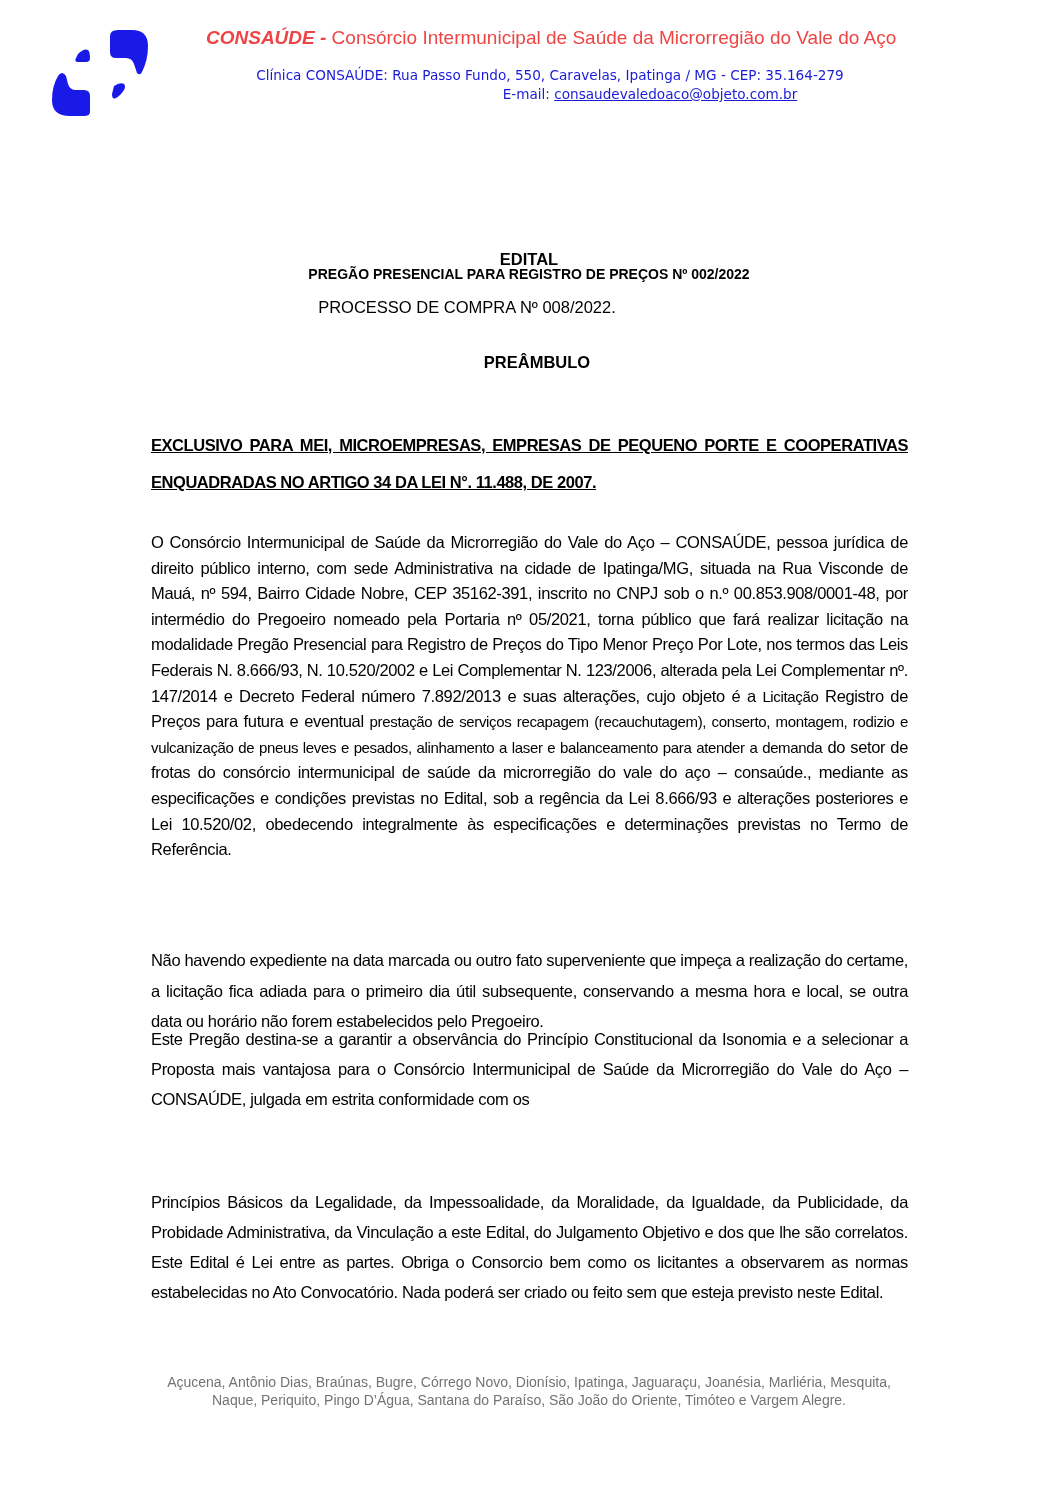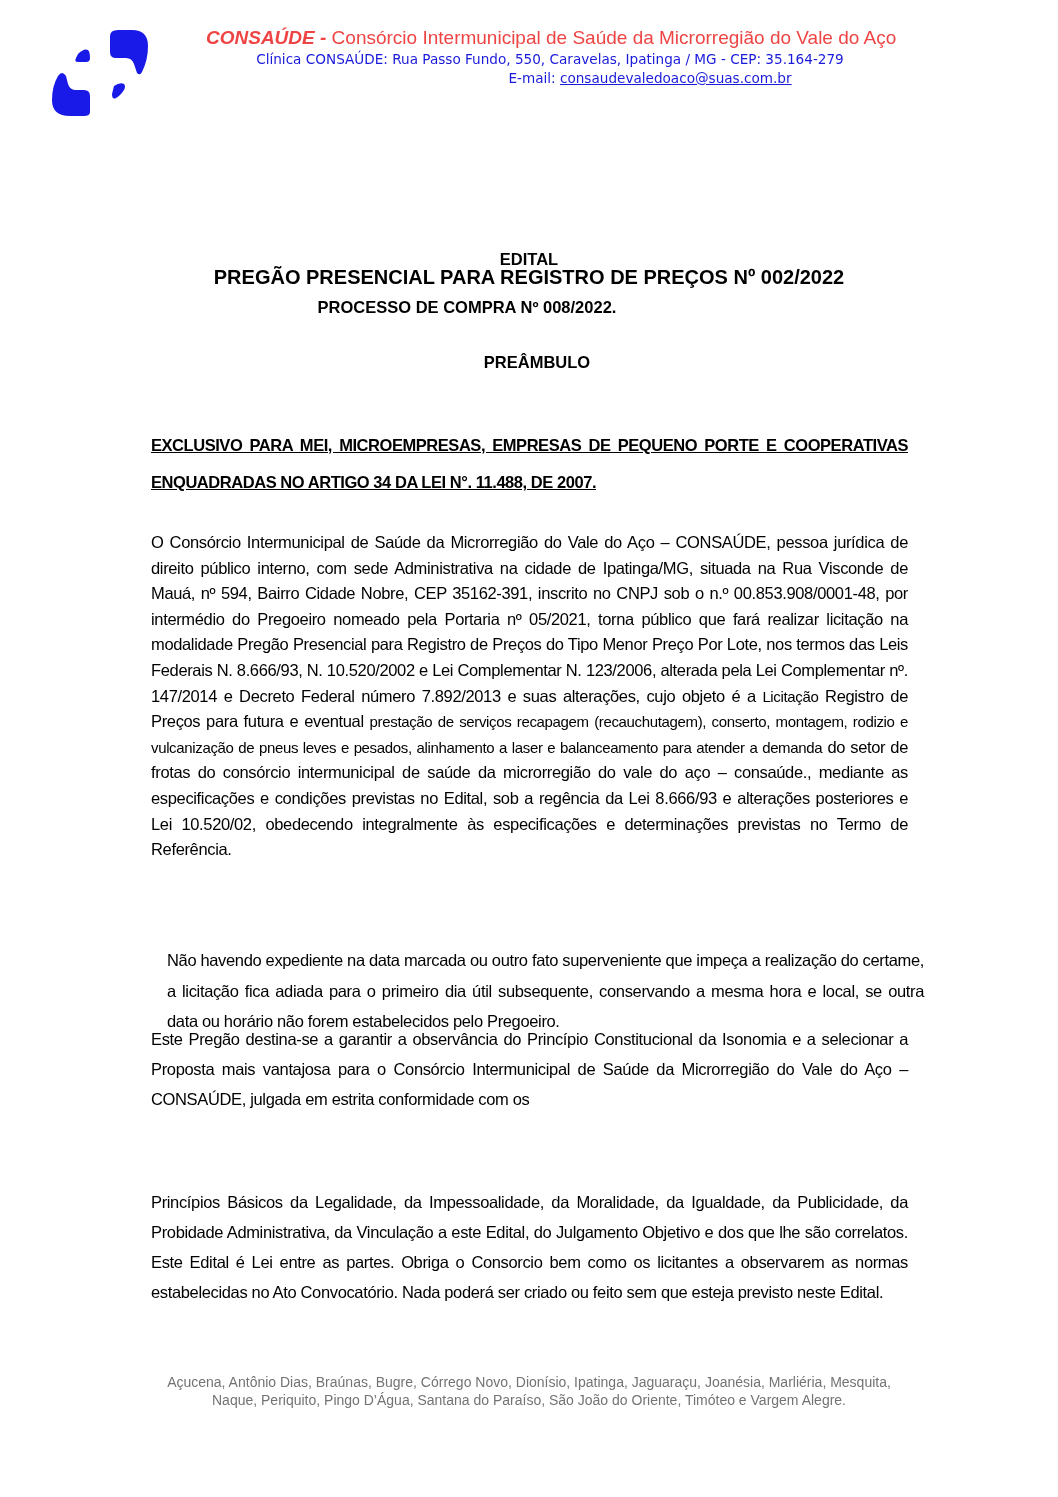--- a/index.html
+++ b/index.html
@@ -8,29 +8,29 @@
 
   .logo { position: absolute; left: 48px; top: 28px; width: 104px; height: 90px; }
 
   .header { position: absolute; left: 150px; top: 26px; width: 800px; color: #1a1adb; text-align: center; }
   .header .title-line { font-size: 19px; line-height: 24px; color: #ef4444; white-space: nowrap; padding-left: 56px; text-align: left; }
   .header .title-line .org { font-weight: bold; font-style: italic; }
   .header .sub { font-family: "DejaVu Sans", sans-serif; font-size: 13.6px; line-height: 19px; white-space: nowrap; position: relative; }
   .header .sub a { color: #1a1adb; text-decoration: underline; }
 
   .h-edital { position: absolute; top: 207px; left: 0; width: 1058px; text-align: center; font-family: "Liberation Sans", sans-serif; font-weight: bold; font-size: 16.5px; margin-top: 43px; }
-  .h-pregao { position: absolute; top: 266px; left: 0; width: 1058px; text-align: center; font-weight: bold; font-size: 20px; }
-  .h-processo { position: absolute; top: 298px; left: 0; width: 934px; text-align: center; font-weight: bold; font-size: 16.5px; }
+  .h-pregao { position: absolute; top: 266px; left: 0; width: 1058px; text-align: center; font-weight: bold; font-size: 14px; }
+  .h-processo { position: absolute; top: 298px; left: 0; width: 934px; text-align: center; font-weight: normal; font-size: 16.5px; }
   .h-preambulo { position: absolute; top: 353px; left: 8px; width: 1058px; text-align: center; font-weight: bold; font-size: 16.5px; }
 
   .exclusivo { position: absolute; left: 151px; top: 427px; width: 757px; font-weight: bold; font-size: 16.5px; text-decoration: underline; line-height: 37px; text-align: justify; text-align-last: left; letter-spacing: -0.45px; }
 
   .para { position: absolute; left: 151px; width: 757px; font-size: 16.5px; text-align: justify; letter-spacing: -0.35px; }
   .p1 { top: 530px; line-height: 25.6px; }
-  .p2 { top: 945px; line-height: 30.5px; margin-left: 16px; }
+  .p2 { top: 945px; line-height: 30.5px; }
   .p3 { top: 1024px; line-height: 30px; }
   .p4 { top: 1187px; line-height: 30px; }
   .small { font-size: 15px; }
 
   .footer { position: absolute; top: 1373px; left: 0; width: 1058px; text-align: center; color: #737373; font-size: 14px; line-height: 18px; }
 </style>
 </head>
 <body>
 
 <svg class="logo" viewBox="0 0 104 90" xmlns="http://www.w3.org/2000/svg">
@@ -41,22 +41,22 @@
     <path d="M30 26 Q36 20 40 22 Q42 24 42 30 Q42 34 38 34 L30 34 Q26 34 28 30 Z"></path>
 
     <path d="M10 48 Q14 42 18 48 L20 56 Q22 62 28 62 L36 62 Q42 62 42 68 L42 84 Q42 88 36 88 L22 88 Q4 88 4 72 Q4 58 10 48 Z"></path>
 
     <path d="M66 58 Q72 54 76 56 Q78 58 76 62 Q72 68 68 70 Q64 72 64 66 Z"></path>
   </g>
 </svg>
 
 <div class="header">
   <div class="title-line"><span class="org">CONSAÚDE -</span><span> Consórcio Intermunicipal de Saúde da Microrregião do Vale do Aço</span></div>
-  <div class="sub" style="left:0px;">Clínica CONSAÚDE: Rua Passo Fundo, 550, Caravelas, Ipatinga / MG - CEP: 35.164-279</div>
-  <div class="sub" style="left:100px;"><span>E-mail: </span><a>consaudevaledoaco@suas.com.br</a></div>
+  <div class="sub" style="left:0px;margin-top:16px;">Clínica CONSAÚDE: Rua Passo Fundo, 550, Caravelas, Ipatinga / MG - CEP: 35.164-279</div>
+  <div class="sub" style="left:100px;"><span>E-mail: </span><a>consaudevaledoaco@objeto.com.br</a></div>
 </div>
 
 <div class="h-edital">EDITAL</div>
 <div class="h-pregao">PREGÃO PRESENCIAL PARA REGISTRO DE PREÇOS Nº 002/2022</div>
 <div class="h-processo">PROCESSO DE COMPRA Nº 008/2022.</div>
 <div class="h-preambulo">PREÂMBULO</div>
 
 <div class="exclusivo">EXCLUSIVO PARA MEI, MICROEMPRESAS, EMPRESAS DE PEQUENO PORTE E COOPERATIVAS ENQUADRADAS NO ARTIGO 34 DA LEI N°. 11.488, DE 2007.</div>
 
 <div class="para p1"><span>O Consórcio Intermunicipal de Saúde da Microrregião do Vale do Aço – CONSAÚDE, pessoa jurídica de direito público interno, com sede Administrativa na cidade de Ipatinga/MG,  situada na Rua Visconde de Mauá, nº 594, Bairro Cidade Nobre, CEP 35162-391, inscrito no CNPJ sob o n.º 00.853.908/0001-48, por intermédio do Pregoeiro nomeado pela Portaria nº 05/2021, torna público que fará realizar licitação na modalidade Pregão Presencial para Registro de Preços do Tipo Menor  Preço Por Lote, nos termos das Leis Federais N. 8.666/93, N. 10.520/2002 e Lei Complementar N. 123/2006, alterada pela Lei Complementar nº. 147/2014 e Decreto Federal número 7.892/2013 e suas alterações, cujo objeto é a </span><span class="small">Licitação</span><span> Registro de Preços para futura e eventual </span><span class="small">prestação de serviços recapagem (recauchutagem), conserto, montagem, rodizio e vulcanização de pneus leves e pesados, alinhamento a laser e balanceamento para atender a demanda</span><span> do setor de frotas do consórcio intermunicipal de saúde da microrregião do vale do aço – consaúde., mediante as especificações e condições previstas no Edital, sob a regência da Lei 8.666/93 e alterações posteriores e Lei 10.520/02, obedecendo integralmente às especificações e determinações previstas no Termo de Referência.</span></div>

